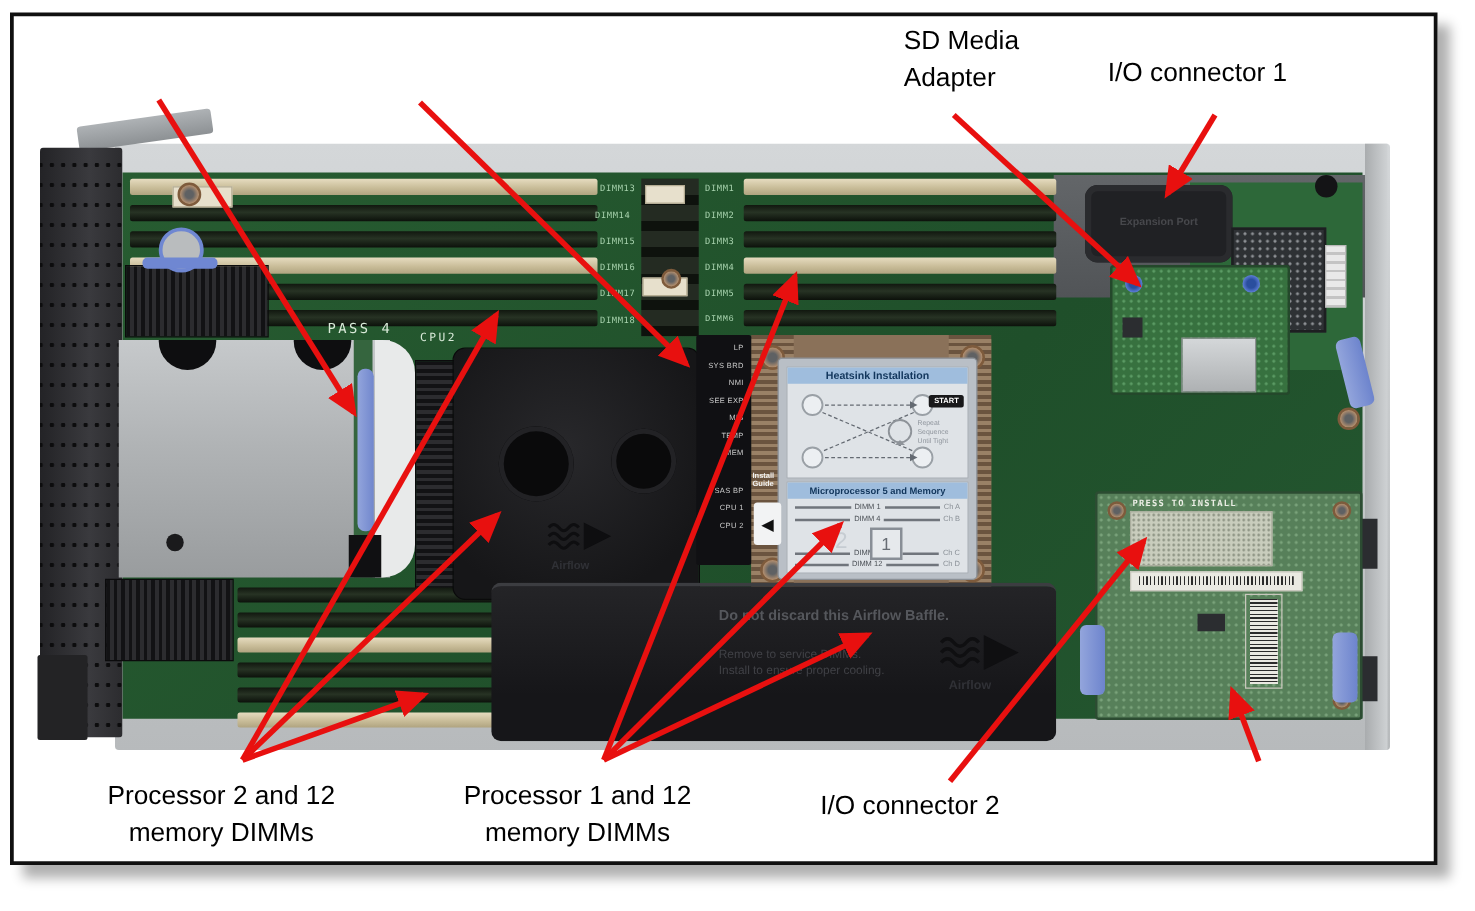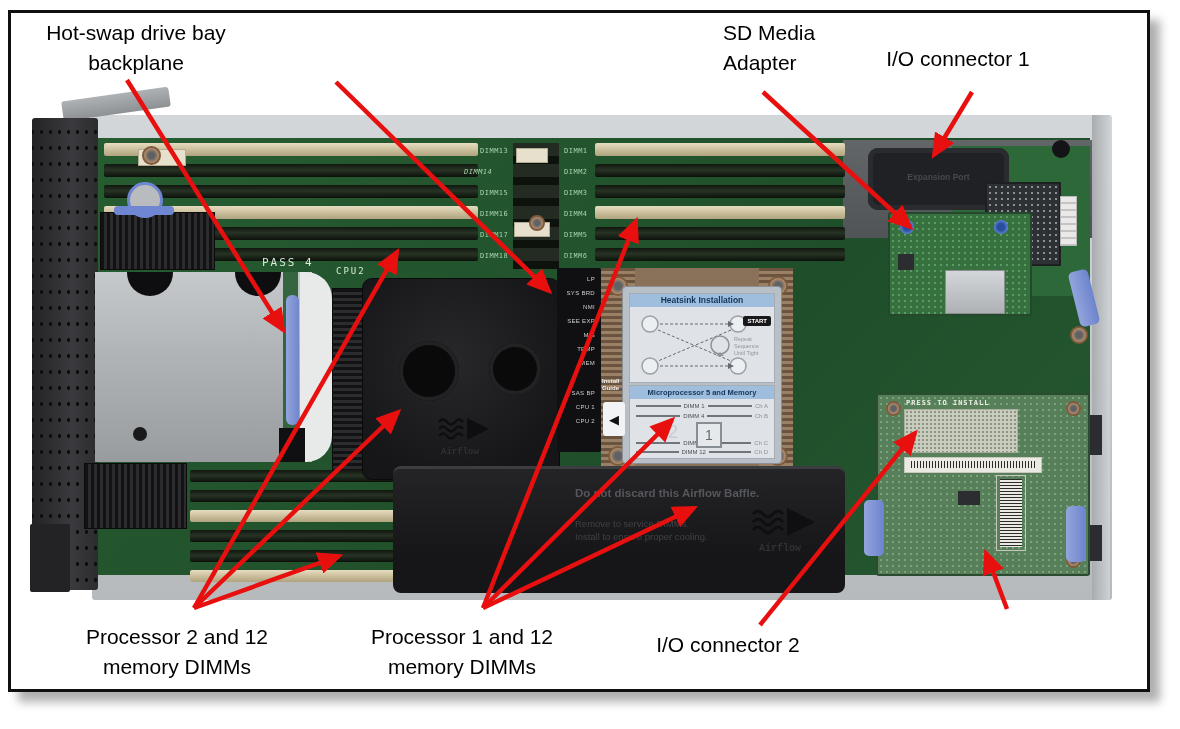--- a/index.html
+++ b/index.html
@@ -46,21 +46,21 @@
   .white-bracket{left:300px;top:272px;width:32px;height:190px;background:#e8eaea;border-radius:0 26px 26px 0;z-index:4;}
   
   .fin-block{background:repeating-linear-gradient(90deg,#121214 0 3px,#2c2c2f 3px 6px);border:1px solid #0b0b0c;z-index:4;}
   .fin-block-h{background:repeating-linear-gradient(180deg,#121214 0 3px,#2c2c2f 3px 6px);border:1px solid #0b0b0c;z-index:4;}
   
   .baffle2{left:362px;top:278px;width:196px;height:200px;border-radius:10px;z-index:6;
            background:radial-gradient(circle at 45% 40%,#28282b,#161618 75%);border:1px solid #0a0a0b;}
   .baffle2 .warn{position:absolute;left:0;right:0;top:16px;text-align:center;font-size:9.5px;font-weight:bold;
                  color:#3c3d42;white-space:pre-line;line-height:13px;}
   .hole{position:absolute;border-radius:50%;background:#0a0a0b;box-shadow:inset 0 0 0 4px #222225;}
-  .airflow-word{position:absolute;font-weight:bold;color:#303136;font-family:Liberation Mono, monospace;}
+  .airflow-word{position:absolute;font-weight:bold;color:#303136;}
   
   .lp-panel{left:557px;top:268px;width:44px;height:184px;background:#101013;z-index:6;border-radius:2px;}
   .lp-item{position:absolute;right:6px;font-size:6px;color:#cdcdcd;font-family:"Liberation Sans",sans-serif;
            letter-spacing:0.3px;white-space:nowrap;}
   
   .hs1{left:601px;top:268px;width:192px;height:204px;background:#8a7159;z-index:5;border-radius:4px;}
   .hs1 .edge{position:absolute;top:0;bottom:0;width:34px;background:repeating-linear-gradient(180deg,#6b543f 0 3px,#9a8166 3px 6px);}
   .screw{position:absolute;border-radius:50%;background:radial-gradient(circle,#5f6163 30%,#b5906f 70%);border:2px solid #7e5b3c;}
   .hs-plate{left:622px;top:286px;width:158px;height:176px;background:#b9bfc6;border:1px solid #8b9096;border-radius:4px;z-index:7;}
   .hs-sec{position:absolute;left:6px;right:6px;background:#dfe3e7;border:1px solid #a7adb4;}
@@ -81,21 +81,21 @@
   .baffle-low{left:393px;top:466px;width:452px;height:124px;border-radius:8px;z-index:8;
               background:linear-gradient(180deg,#242427,#161619 70%);border-top:3px solid #3c3d41;}
   .baffle-low .t1{position:absolute;left:182px;top:18px;font-size:11.5px;font-weight:bold;color:#55575c;}
   .baffle-low .t2{position:absolute;left:182px;top:48px;font-size:9.5px;color:#404146;white-space:pre-line;line-height:13px;}
   
   .sticker{background:#eae9e2;border:1px solid #c8c7bd;z-index:5;}
   .barcode{background:repeating-linear-gradient(90deg,#2b2b2b 0 1px,transparent 1px 3px);}
   
   .topright{left:843px;top:140px;width:249px;height:98px;background:linear-gradient(180deg,#636669,#515457);z-index:3;}
   .exp-cover{left:868px;top:148px;width:118px;height:62px;background:#202124;border-radius:10px;z-index:5;
-             box-shadow:inset 0 0 0 5px #2a2b2e;padding-left:23px;}
+             box-shadow:inset 0 0 0 5px #2a2b2e;}
   .exp-cover span{position:absolute;left:0;right:0;top:24px;text-align:center;font-size:8.5px;color:#47484c;font-weight:bold;}
   .pcb-patch{left:952px;top:146px;width:138px;height:150px;background:#2d6839;z-index:4;}
   .mezz{left:985px;top:182px;width:72px;height:80px;background:#2e3134;z-index:5;border:2px solid #1d1f21;
         background-image:radial-gradient(circle,#8d9094 1px,transparent 1.4px);background-size:6px 6px;}
   .wht-conn{left:1060px;top:196px;width:15px;height:48px;background:#e9e9e9;border:1px solid #b9b9b9;z-index:5;
             background-image:repeating-linear-gradient(180deg,transparent 0 5px,#c4c4c4 5px 7px);}
   .knob{left:1052px;top:140px;width:18px;height:18px;border-radius:50%;background:#141416;z-index:5;}
   
   .sd-card{left:888px;top:212px;width:140px;height:100px;z-index:6;border:2px solid #24482b;border-radius:3px;
            background:#37713f;background-image:radial-gradient(circle,#5b9b64 1px,transparent 1.4px);background-size:6px 6px;}
@@ -135,21 +135,21 @@
 
   <div class="abs bank" style="left:104px;top:143px;width:374px;height:126px;">
     <div class="dimm-row row-beige" style="top:0;width:374px;height:13px;"></div>
     <div class="dimm-row row-dark" style="top:21px;width:374px;height:13px;"></div>
     <div class="dimm-row row-dark" style="top:42px;width:374px;height:13px;"></div>
     <div class="dimm-row row-beige" style="top:63px;width:374px;height:13px;"></div>
     <div class="dimm-row row-dark" style="top:84px;width:374px;height:13px;"></div>
     <div class="dimm-row row-dark" style="top:105px;width:374px;height:13px;"></div>
   </div>
   <span class="dimm-tag" style="left:480px;top:147px;">DIMM13</span>
-  <span class="dimm-tag" style="left:464px;top:168px;font-style:italic;">DIMM14</span>
+  <span class="dimm-tag" style="left:476px;top:168px;">DIMM14</span>
   <span class="dimm-tag" style="left:480px;top:189px;">DIMM15</span>
   <span class="dimm-tag" style="left:480px;top:210px;">DIMM16</span>
   <span class="dimm-tag" style="left:480px;top:231px;">DIMM17</span>
   <span class="dimm-tag" style="left:480px;top:252px;">DIMM18</span>
 
   <div class="abs latch-col"></div>
   <div class="abs conn-stub" style="left:516px;top:148px;width:30px;height:13px;"></div>
   <div class="abs conn-stub" style="left:514px;top:222px;width:34px;height:13px;"></div>
   <div class="abs screw" style="left:529px;top:215px;width:12px;height:12px;z-index:6;"></div>
 
@@ -365,22 +365,20 @@
       <line x1="194" y1="608" x2="398" y2="412"></line>
       <line x1="194" y1="608" x2="339" y2="556"></line>
       <line x1="483" y1="608" x2="636" y2="221"></line>
       <line x1="483" y1="608" x2="672" y2="420"></line>
       <line x1="483" y1="608" x2="694" y2="508"></line>
       <line x1="760" y1="625" x2="915" y2="433"></line>
       <line x1="1007" y1="609" x2="986" y2="553"></line>
     </g>
   </svg>
 
-  <div class="lbl" style="left:26px;top:18px;width:220px;">Hot-swap drive bay
-backplane</div>
   <div class="lbl left" style="left:683px;top:18px;width:130px;margin-left:40px;">SD Media
 Adapter</div>
   <div class="lbl" style="left:848px;top:44px;width:220px;">I/O connector 1</div>
   <div class="lbl" style="left:62px;top:622px;width:230px;">Processor 2 and 12
 memory DIMMs</div>
   <div class="lbl" style="left:347px;top:622px;width:230px;">Processor 1 and 12
 memory DIMMs</div>
   <div class="lbl" style="left:618px;top:630px;width:220px;">I/O connector 2</div>
 
 </div>

